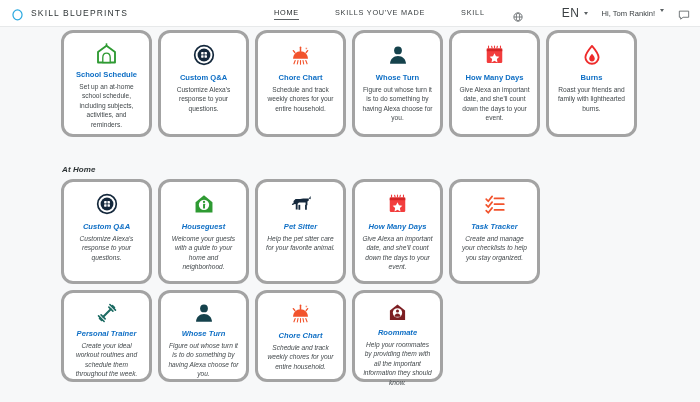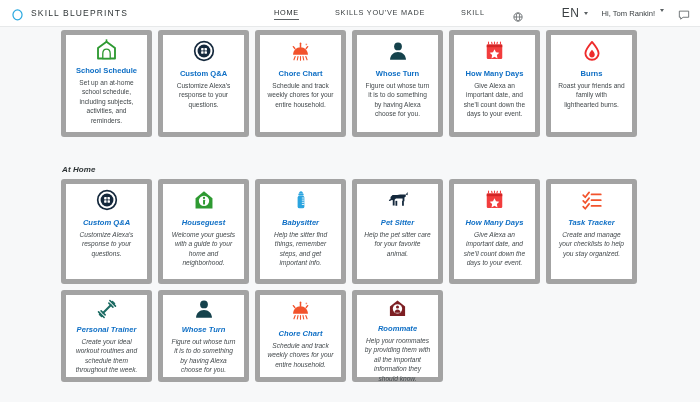--- a/index.html
+++ b/index.html
@@ -96,26 +96,26 @@
     padding-left: 61px;
     padding-right: 61px;
   }
   .row-1 { padding-top: 3px; }
   .row-2 { }
   .row-3 { margin-top: 6px; }
 
   .card {
     width: 91px;
     background: #ffffff;
-    border: 5px solid #a3a3a3;
-    border-radius: 3px;
+    border: 3px solid #a3a3a3;
+    border-radius: 12px;
     display: flex;
     flex-direction: column;
     align-items: center;
-    padding: 3px 7px 8px 7px;
+    padding: 9px 7px 8px 7px;
     cursor: pointer;
   }
   .card-h1 { height: 107px; }
   .card-h2 { height: 105px; }
   .card-h3 { height: 92px; }
 
   .card-icon {
     height: 26px;
     display: flex;
     align-items: center;
@@ -296,32 +296,20 @@
             <path d="M13 2.6 L23 10.8 V23 H3 V10.8 Z" fill="#2e9a32"></path>
             <circle cx="13" cy="14" r="6.1" fill="#ffffff"></circle>
             <circle cx="13" cy="10.6" r="1.35" fill="#2e9a32"></circle>
             <rect x="11.9" y="12.8" width="2.3" height="5.6" rx="0.5" fill="#2e9a32"></rect>
           </svg>
         </div>
         <div class="card-title">Houseguest</div>
         <div class="card-desc">Welcome your guests with a guide to your home and neighborhood.</div>
       </div>
 
-      <div class="card card-h2">
-        <div class="card-icon">
-          <svg viewBox="0 0 26 26" width="20" height="20">
-            <path d="M13 1.6 c1.6 0 2.5 1.4 2.5 2.8 h-5 c0-1.4.9-2.8 2.5-2.8z" fill="#2ba4df"></path>
-            <rect x="9.6" y="4.6" width="6.8" height="2.4" rx="0.6" fill="#2ba4df"></rect>
-            <rect x="8.6" y="7.4" width="8.8" height="16.4" rx="2.4" fill="#2ba4df"></rect>
-            <path d="M14.6 10.4 h2.2 M14.6 13.2 h2.2 M14.6 16 h2.2 M14.6 18.8 h2.2" stroke="#ffffff" stroke-width="1.1" stroke-linecap="round"></path>
-          </svg>
-        </div>
-        <div class="card-title">Babysitter</div>
-        <div class="card-desc">Help the sitter find things, remember steps, and get important info.</div>
-      </div>
 
       <div class="card card-h2">
         <div class="card-icon">
           <svg viewBox="0 0 26 26" width="22" height="22">
             <path d="M15.6 6.4 h6.6 v2.6 l-1.6 1.0 v4.4 h-2.2 v-3.2 h-7.8 l-1.6 1.4 v6.8 h-2.2 v-6.2 l-2.6-1.2 v-2.6 l2.4-2.2 h5.4z" fill="#14283c"></path>
             <rect x="17.8" y="14.0" width="2.1" height="5.8" fill="#14283c"></rect>
             <rect x="10.0" y="14.0" width="2.1" height="5.8" fill="#14283c"></rect>
             <path d="M22.2 6.4 L24.4 3.4 V7.4z" fill="#14283c"></path>
             <path d="M6.6 11.6 L3.0 13.4" stroke="#14283c" stroke-width="1.5" stroke-linecap="round"></path>
           </svg>

